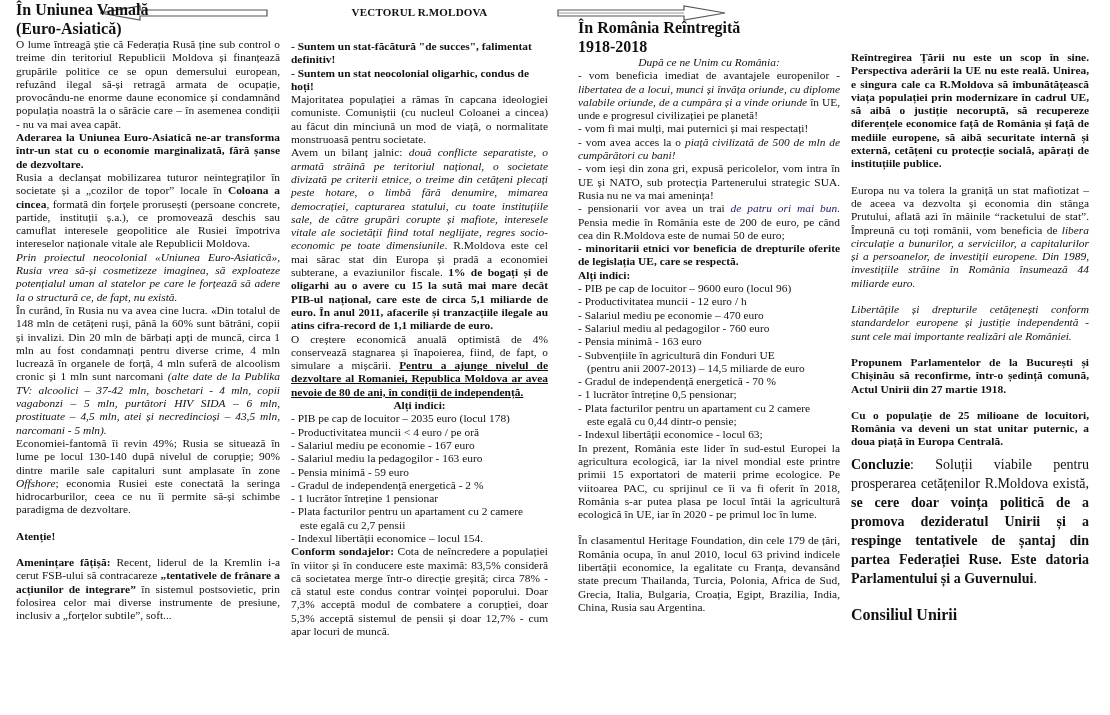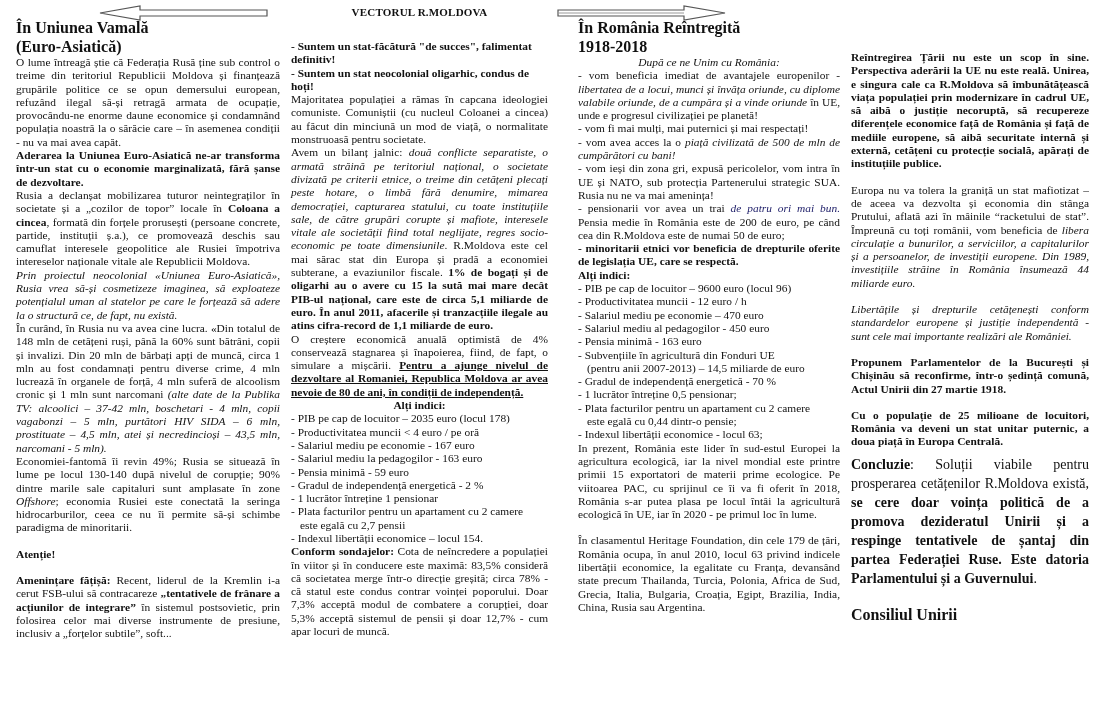--- a/index.html
+++ b/index.html
@@ -19,21 +19,21 @@
   .u { text-decoration:underline; }
   .center { text-align:center !important; }
   .list p { text-align:left; }
   .indent { padding-left:9px; }
   .gap { height:13px; }
   .navy { color:#1a1a66; }
   .concl { font-size:14px; line-height:19px; margin-top:6px; }
   .concl p { text-align:justify; }
   .sig { text-align:center; font-weight:bold; font-size:16px; margin-top:17px !important; }
   svg.arrow { position:absolute; }
-  .c1 .h-title:first-of-type { margin-top:18px; }
+  .c1 .h-title:first-of-type { }
 </style>
 </head>
 <body>
 
 <svg class="arrow" style="left:98px;top:4px" width="172" height="18" viewBox="0 0 172 18">
   <polygon points="2,9 42,2 42,6 169,6 169,12 42,12 42,16" fill="#fff" stroke="#555" stroke-width="1.2"></polygon>
 </svg>
 <svg class="arrow" style="left:556px;top:4px" width="172" height="18" viewBox="0 0 172 18">
   <polygon points="2,6 128,6 128,2 169,9 128,16 128,12 2,12" fill="#fff" stroke="#555" stroke-width="1.2"></polygon>
   <line x1="2" y1="9" x2="128" y2="9" stroke="#999" stroke-width="1"></line>
@@ -42,21 +42,21 @@
 <div class="masthead">VECTORUL R.MOLDOVA</div>
 
 <div class="col c1">
   <p class="h-title">În Uniunea Vamală</p>
   <p class="h-title">(Euro-Asiatică)</p>
   <p>O lume întreagă știe că Federația Rusă ține sub control o treime din teritoriul Republicii Moldova și finanțează grupările politice ce se opun demersului european, refuzând ilegal să-și retragă armata de ocupație, provocându-ne enorme daune economice și condamnând populația noastră la o sărăcie care – în asemenea condiții - nu va mai avea capăt.</p>
   <p class="b">Aderarea la Uniunea Euro-Asiatică ne-ar transforma într-un stat cu o economie marginalizată, fără șanse de dezvoltare.</p>
   <p><span>Rusia a declanșat mobilizarea tuturor neintegraților în societate și a „cozilor de topor” locale în </span><span class="b">Coloana a cincea</span><span>, formată din forțele prorusești (persoane concrete, partide, instituții ș.a.), ce promovează deschis sau camuflat interesele geopolitice ale Rusiei împotriva intereselor naționale vitale ale Republicii Moldova.</span></p>
   <p class="i">Prin proiectul neocolonial «Uniunea Euro-Asiatică», Rusia vrea să-și cosmetizeze imaginea, să exploateze potențialul uman al statelor pe care le forțează să adere la o structură ce, de fapt, nu există.</p>
   <p><span>În curând, în Rusia nu va avea cine lucra. «Din totalul de 148 mln de cetățeni ruși, până la 60% sunt bătrâni, copii și invalizi. Din 20 mln de bărbați apți de muncă, circa 1 mln au fost condamnați pentru diverse crime, 4 mln lucrează în organele de forță, 4 mln suferă de alcoolism cronic și 1 mln sunt narcomani </span><span class="i">(alte date de la Publika TV: alcoolici – 37-42 mln, boschetari - 4 mln, copii vagabonzi – 5 mln, purtători HIV SIDA – 6 mln, prostituate – 4,5 mln, atei și necredincioși – 43,5 mln, narcomani - 5 mln).</span></p>
-  <p><span>Economiei-fantomă îi revin 49%; Rusia se situează în lume pe locul 130-140 după nivelul de corupție; 90% dintre marile sale capitaluri sunt amplasate în zone </span><span class="i">Offshore</span><span>; economia Rusiei este conectată la seringa hidrocarburilor, ceea ce nu îi permite să-și schimbe paradigma de minoritarii.</span></p>
+  <p><span>Economiei-fantomă îi revin 49%; Rusia se situează în lume pe locul 130-140 după nivelul de corupție; 90% dintre marile sale capitaluri sunt amplasate în zone </span><span class="i">Offshore</span><span>; economia Rusiei este conectată la seringa hidrocarburilor, ceea ce nu îi permite să-și schimbe paradigma de dezvoltare.</span></p>
   <div class="gap"></div>
   <p class="b">Atenție!</p>
   <div class="gap"></div>
   <p><span class="b">Amenințare fățișă:</span><span> Recent, liderul de la Kremlin i-a cerut FSB-ului să contracareze </span><span class="b">„tentativele de frânare a acțiunilor de integrare”</span><span> în sistemul postsovietic, prin folosirea celor mai diverse instrumente de presiune, inclusiv a „forțelor subtile”, soft...</span></p>
 </div>
 
 <div class="col c2">
   <p class="b" style="text-align:left">- Suntem un stat-făcătură "de succes", falimentat definitiv!</p>
   <p class="b" style="text-align:left">- Suntem un stat neocolonial oligarhic, condus de hoți!</p>
   <p>Majoritatea populației a rămas în capcana ideologiei comuniste. Comuniștii (cu nucleul Coloanei a cincea) au făcut din minciună un mod de viață, o normalitate monstruoasă pentru societate.</p>
@@ -86,21 +86,21 @@
   <p>- vom fi mai mulți, mai puternici și mai respectați!</p>
   <p><span>- vom avea acces la o </span><span class="i">piață civilizată de 500 de mln de cumpărători cu bani!</span></p>
   <p>- vom ieși din zona gri, expusă pericolelor, vom intra în UE și NATO, sub protecția Partenerului strategic SUA. Rusia nu ne va mai amenința!</p>
   <p><span>- pensionarii vor avea un trai </span><span class="i navy">de patru ori mai bun.</span><span> Pensia medie în România este de 200 de euro, pe când cea din R.Moldova este de numai 50 de euro;</span></p>
   <p class="b">- minoritarii etnici vor beneficia de drepturile oferite de legislația UE, care se respectă.</p>
   <p class="b" style="text-align:left">Alți indici:</p>
   <div class="list">
     <p>- PIB pe cap de locuitor – 9600 euro (locul 96)</p>
     <p>- Productivitatea muncii  - 12 euro / h</p>
     <p>- Salariul mediu pe economie – 470 euro</p>
-    <p>- Salariul mediu al pedagogilor  -  450 euro</p>
+    <p>- Salariul mediu al pedagogilor  -  760 euro</p>
     <p>- Pensia minimă -  163 euro</p>
     <p>- Subvențiile în agricultură din Fonduri UE</p>
     <p class="indent">(pentru anii 2007-2013) – 14,5 miliarde de euro</p>
     <p>- Gradul de independență energetică  -  70 %</p>
     <p>- 1 lucrător întreține 0,5 pensionar;</p>
     <p>-  Plata facturilor pentru un apartament cu  2 camere</p>
     <p class="indent">este egală cu 0,44 dintr-o pensie;</p>
     <p>-  Indexul libertății economice - locul 63;</p>
   </div>
   <p>In prezent, România este lider în sud-estul Europei la agricultura ecologică, iar la nivel mondial este printre primii 15 exportatori de materii prime ecologice. Pe viitoarea PAC, cu sprijinul ce îi va fi oferit în 2018, România s-ar putea plasa pe locul întâi la agricultură ecologică în UE, iar în 2020 - pe primul loc în lume.</p>

